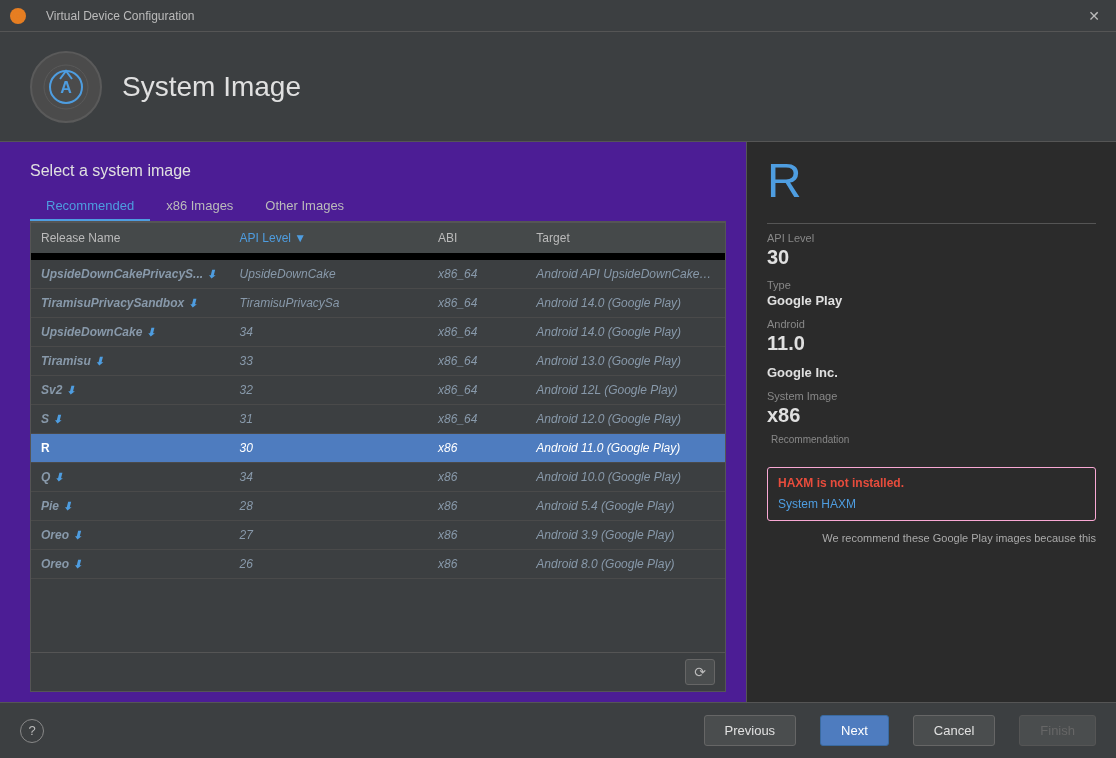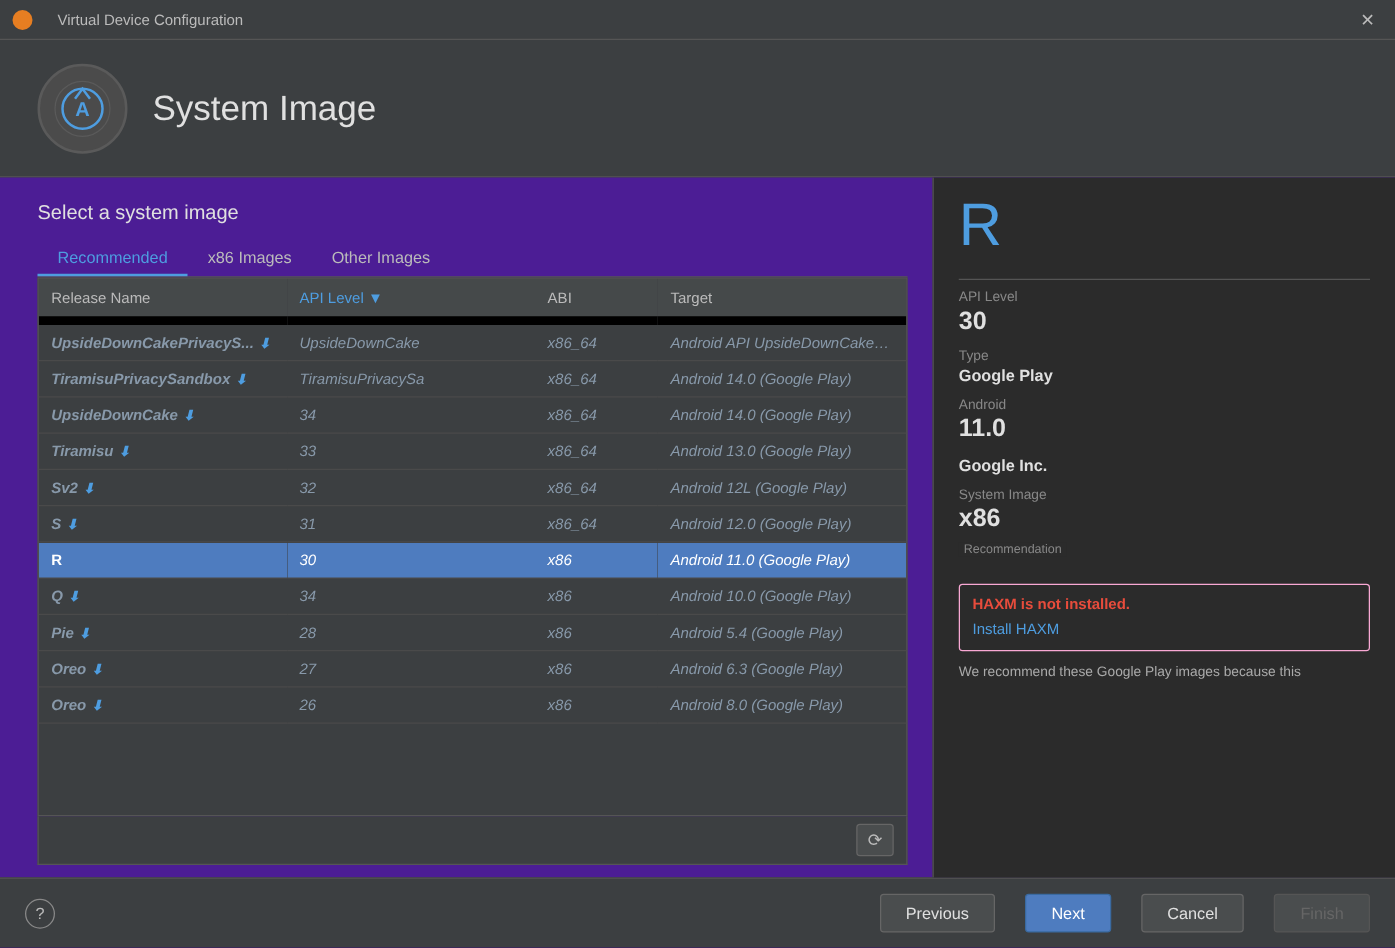--- a/index.html
+++ b/index.html
@@ -254,20 +254,21 @@
       color: #4e9de0;
       font-size: 12px;
       cursor: pointer;
       text-decoration: none;
     }
     .detail-note {
       color: #aaaaaa;
       font-size: 11px;
       margin-top: 10px;
       line-height: 1.4;
+      text-align: right;
     }
 
     
     .footer {
       height: 56px;
       background: #3c3f41;
       display: flex;
       align-items: center;
       justify-content: space-between;
       padding: 0 20px;
@@ -420,21 +421,21 @@
             <tr>
               <td class="name-cell">Pie<span class="download-icon">⬇</span></td>
               <td>28</td>
               <td>x86</td>
               <td>Android 5.4 (Google Play)</td>
             </tr>
             <tr>
               <td class="name-cell">Oreo<span class="download-icon">⬇</span></td>
               <td>27</td>
               <td>x86</td>
-              <td>Android 6.3 (Google Play)</td>
+              <td>Android 3.9 (Google Play)</td>
             </tr>
             <tr>
               <td class="name-cell">Oreo<span class="download-icon">⬇</span></td>
               <td>26</td>
               <td>x86</td>
               <td>Android 8.0 (Google Play)</td>
             </tr>
           </tbody>
       </table>
     </div>
@@ -457,21 +458,21 @@
     <div class="detail-value large">11.0</div>
     <div class="detail-value">Google Inc.</div>
 
     <div class="detail-label">System Image</div>
     <div class="detail-value large">x86</div>
 
     <div style="position:relative; margin-top:8px;">
       <div class="recommendation-label">Recommendation</div>
       <div class="recommendation-box">
         <div class="recommendation-error">HAXM is not installed.</div>
-        <a class="recommendation-link" href="#">Install HAXM</a>
+        <a class="recommendation-link" href="#">System HAXM</a>
       </div>
     </div>
 
     <div class="detail-note">We recommend these Google Play images because this</div>
   </div>
 
 </div>
 
 <div class="footer">
   <div class="footer-left">

